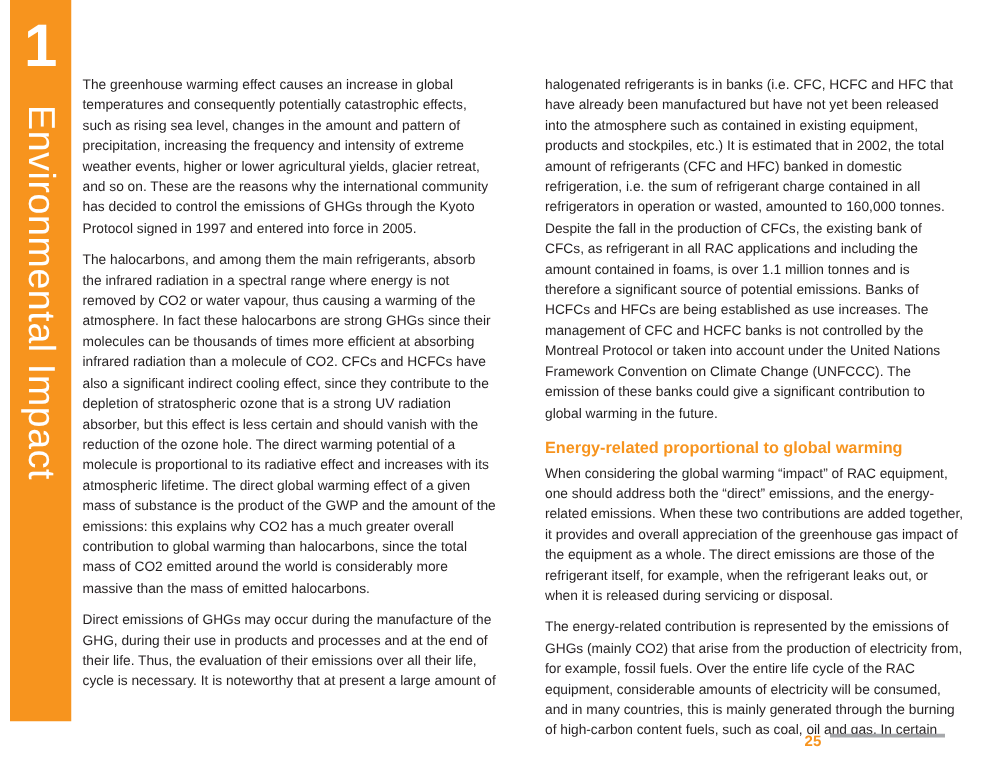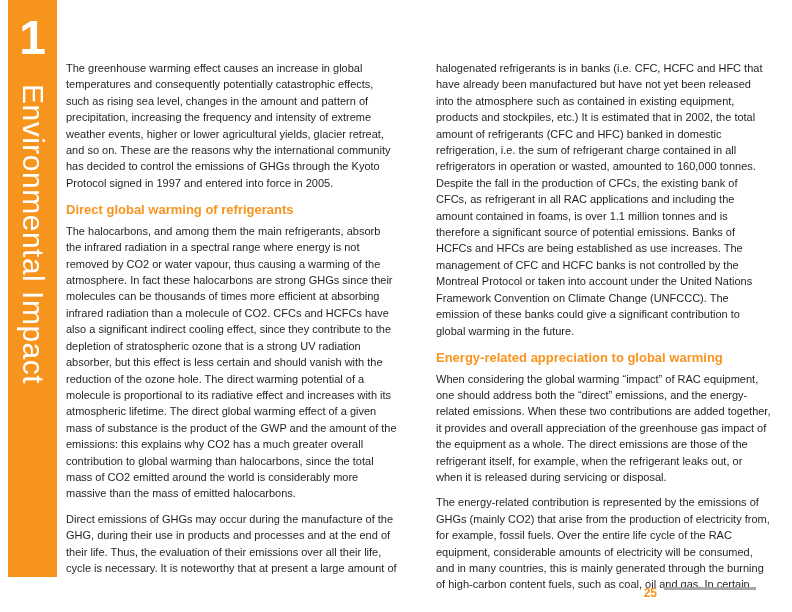--- a/index.html
+++ b/index.html
@@ -59,28 +59,27 @@
 
 <div class="page">
 
   <div class="sidebar">
     <div class="chapter-num">1</div>
     <div class="sidebar-title">Environmental Impact</div>
   </div>
 
   <div class="column col-left">
     <p>The greenhouse warming effect causes an increase in global temperatures and consequently potentially catastrophic effects, such as rising sea level, changes in the amount and pattern of precipitation, increasing the frequency and intensity of extreme weather events, higher or lower agricultural yields, glacier retreat, and so on. These are the reasons why the international community has decided to control the emissions of GHGs through the Kyoto Protocol signed in 1997 and entered into force in 2005.</p>
-    <h2 class="section-heading">Direct global warming of refrigerants</h2>
     <p>The halocarbons, and among them the main refrigerants, absorb the infrared radiation in a spectral range where energy is not removed by CO2 or water vapour, thus causing a warming of the atmosphere. In fact these halocarbons are strong GHGs since their molecules can be thousands of times more efficient at absorbing infrared radiation than a molecule of CO2. CFCs and HCFCs have also a significant indirect cooling effect, since they contribute to the depletion of stratospheric ozone that is a strong UV radiation absorber, but this effect is less certain and should vanish with the reduction of the ozone hole. The direct warming potential of a molecule is proportional to its radiative effect and increases with its atmospheric lifetime. The direct global warming effect of a given mass of substance is the product of the GWP and the amount of the emissions: this explains why CO2 has a much greater overall contribution to global warming than halocarbons, since the total mass of CO2 emitted around the world is considerably more massive than the mass of emitted halocarbons.</p>
     <p>Direct emissions of GHGs may occur during the manufacture of the GHG, during their use in products and processes and at the end of their life. Thus, the evaluation of their emissions over all their life, cycle is necessary. It is noteworthy that at present a large amount of</p>
   </div>
 
   <div class="column col-right">
     <p>halogenated refrigerants is in banks (i.e. CFC, HCFC and HFC that have already been manufactured but have not yet been released into the atmosphere such as contained in existing equipment, products and stockpiles, etc.) It is estimated that in 2002, the total amount of refrigerants (CFC and HFC) banked in domestic refrigeration, i.e. the sum of refrigerant charge contained in all refrigerators in operation or wasted, amounted to 160,000 tonnes. Despite the fall in the production of CFCs, the existing bank of CFCs, as refrigerant in all RAC applications and including the amount contained in foams, is over 1.1 million tonnes and is therefore a significant source of potential emissions. Banks of HCFCs and HFCs are being established as use increases. The management of CFC and HCFC banks is not controlled by the Montreal Protocol or taken into account under the United Nations Framework Convention on Climate Change (UNFCCC). The emission of these banks could give a significant contribution to global warming in the future.</p>
-    <h2 class="section-heading">Energy-related appreciation to global warming</h2>
+    <h2 class="section-heading">Energy-related proportional to global warming</h2>
     <p>When considering the global warming “impact” of RAC equipment, one should address both the “direct” emissions, and the energy-related emissions. When these two contributions are added together, it provides and overall appreciation of the greenhouse gas impact of the equipment as a whole. The direct emissions are those of the refrigerant itself, for example, when the refrigerant leaks out, or when it is released during servicing or disposal.</p>
     <p>The energy-related contribution is represented by the emissions of GHGs (mainly CO2) that arise from the production of electricity from, for example, fossil fuels. Over the entire life cycle of the RAC equipment, considerable amounts of electricity will be consumed, and in many countries, this is mainly generated through the burning of high-carbon content fuels, such as coal, oil and gas. In certain</p>
   </div>
 
   <div class="footer">
     <span class="page-num">25</span>
     <span class="footer-rule"></span>
   </div>
 
 </div>

